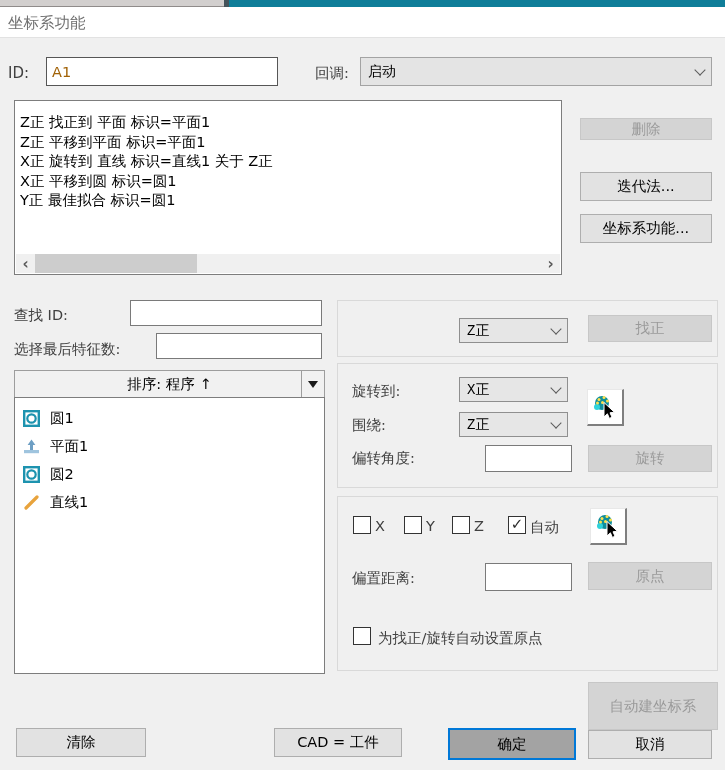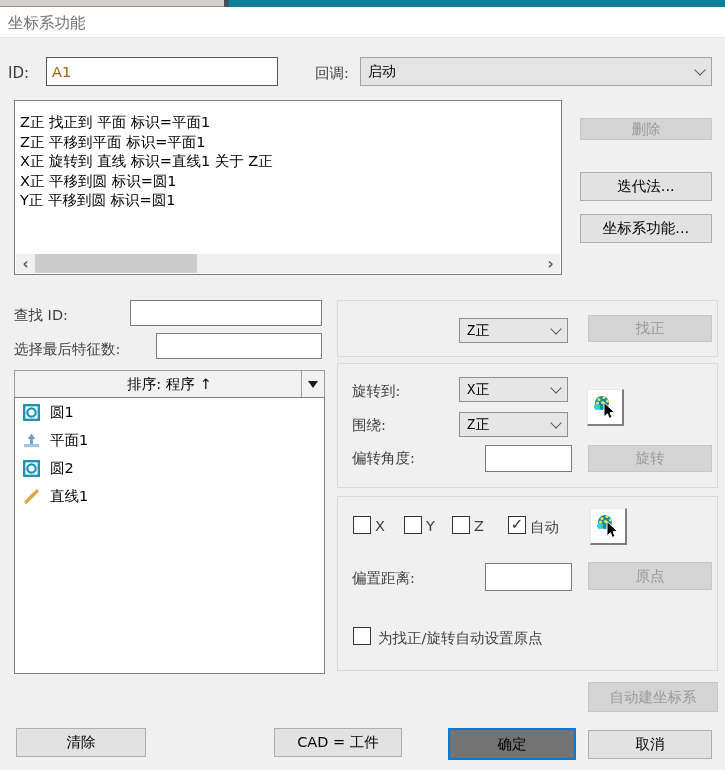--- a/index.html
+++ b/index.html
@@ -35,39 +35,39 @@
   .combo .val { flex:1; font-size:14px; white-space:nowrap; overflow:hidden;font-family:Liberation Mono, monospace; }
   .chev { width:8px; height:8px; border-right:1.6px solid #5c5c5c; border-bottom:1.6px solid #5c5c5c;
           transform:rotate(45deg); margin-top:-4px; flex:none; }
 
   .btn {
     position:absolute; background:#e2e2e2; border:1px solid #aeaeae;
     display:flex; align-items:center; justify-content:center;
     font-size:14.5px; color:#000; cursor:default; white-space:nowrap;
   }
   .btn.disabled { background:#d4d4d4; border-color:#c7c7c7; color:#9a9a9a; }
-  .btn.default { border:2px solid #0078d7; background:#737373; }
+  .btn.default { border:2px solid #0078d7; background:#a3a3a3; }
 
   
   .listbox { left:14px; top:100px; width:548px; height:175px; background:#fff; border:1px solid #7d7d7d; }
   .listbox .lines { padding:12px 5px; font-size:14.5px; line-height:19.5px; white-space:nowrap; }
   .hscroll { position:absolute; left:1px; right:1px; bottom:1px; height:19px; background:#f0f0f0; display:flex; }
   .hs-arrow { width:19px; height:19px; display:flex; align-items:center; justify-content:center;
               color:#5a5a5a; font-size:15px; font-weight:bold; }
   .hs-track { flex:1; position:relative; }
   .hs-thumb { position:absolute; left:0; top:0; width:162px; height:19px; background:#cdcdcd; }
 
   
   .sorthdr { left:14px; top:370px; width:311px; height:28px; background:#f1f1f1; border:1px solid #9d9d9d;
              display:flex; align-items:center; justify-content:center; font-size:14.5px; }
   .sorthdr .arrowbox { position:absolute; right:0; top:0; bottom:0; width:23px; border-left:1px solid #9d9d9d;
              display:flex; align-items:center; justify-content:center; }
   .tri-down { width:0; height:0; border-left:5px solid transparent; border-right:5px solid transparent;
              border-top:7px solid #1a1a1a; }
-  .featlist { left:14px; top:397px; width:311px; height:277px; background:#fff; border:1px solid #7d7d7d; }
+  .featlist { left:14px; top:397px; width:311px; height:277px; background:#fff; border:1px solid #7d7d7d; padding-top:6px; }
   .featrow { height:28px; display:flex; align-items:center; gap:10px; padding-left:8px; font-size:14.5px; }
   .featrow svg { flex:none; }
 
   
   .group { position:absolute; border:1px solid #d9d9d9; }
 
   
   .cb { position:absolute; width:18px; height:18px; background:#fff; border:1px solid #333;
         display:flex; align-items:center; justify-content:center; }
   .cb .mark { font-size:15px; line-height:1; color:#2b2b2b; margin-top:-1px; }
@@ -98,21 +98,21 @@
   <span class="val">启动</span>
   <span class="chev"></span>
 </div>
 
 <div class="abs listbox">
   <div class="lines">
     <div>Z正 找正到 平面 标识=平面1</div>
     <div>Z正 平移到平面 标识=平面1</div>
     <div>X正 旋转到 直线 标识=直线1 关于 Z正</div>
     <div>X正 平移到圆 标识=圆1</div>
-    <div>Y正 平移到圆 标识=圆1</div>
+    <div>Y正 最佳拟合 标识=圆1</div>
   </div>
   <div class="hscroll">
     <div class="hs-arrow">‹</div>
     <div class="hs-track">
       <div class="hs-thumb"></div>
     </div>
     <div class="hs-arrow">›</div>
   </div>
 </div>
 
@@ -230,18 +230,18 @@
 
 <div class="lbl" style="left:352px; top:569px;">偏置距离:</div>
 <input class="txt" style="left: 485px; top: 563px; width: 87px; height: 28px;" value="">
 <div class="btn disabled" style="left:588px; top:562px; width:124px; height:28px;">原点</div>
 
 <div class="cb" style="left:353px; top:627px;">
     <span class="mark"></span>
   </div>
 <div class="lbl" style="left:378px; top:629px;">为找正/旋转自动设置原点</div>
 
-<div class="btn disabled" style="left:588px; top:682px; width:130px; height:30px;">自动建坐标系</div>
+<div class="btn disabled" style="left:588px; top:682px; width:130px; height:48px;">自动建坐标系</div>
 
 <div class="btn" style="left:16px; top:728px; width:130px; height:29px;">清除</div>
 <div class="btn" style="left:274px; top:728px; width:128px; height:29px;">CAD = 工件</div>
 <div class="btn default" style="left:448px; top:728px; width:128px; height:32px;">确定</div>
 <div class="btn" style="left:588px; top:730px; width:124px; height:29px;">取消</div>
 
 </body></html>

